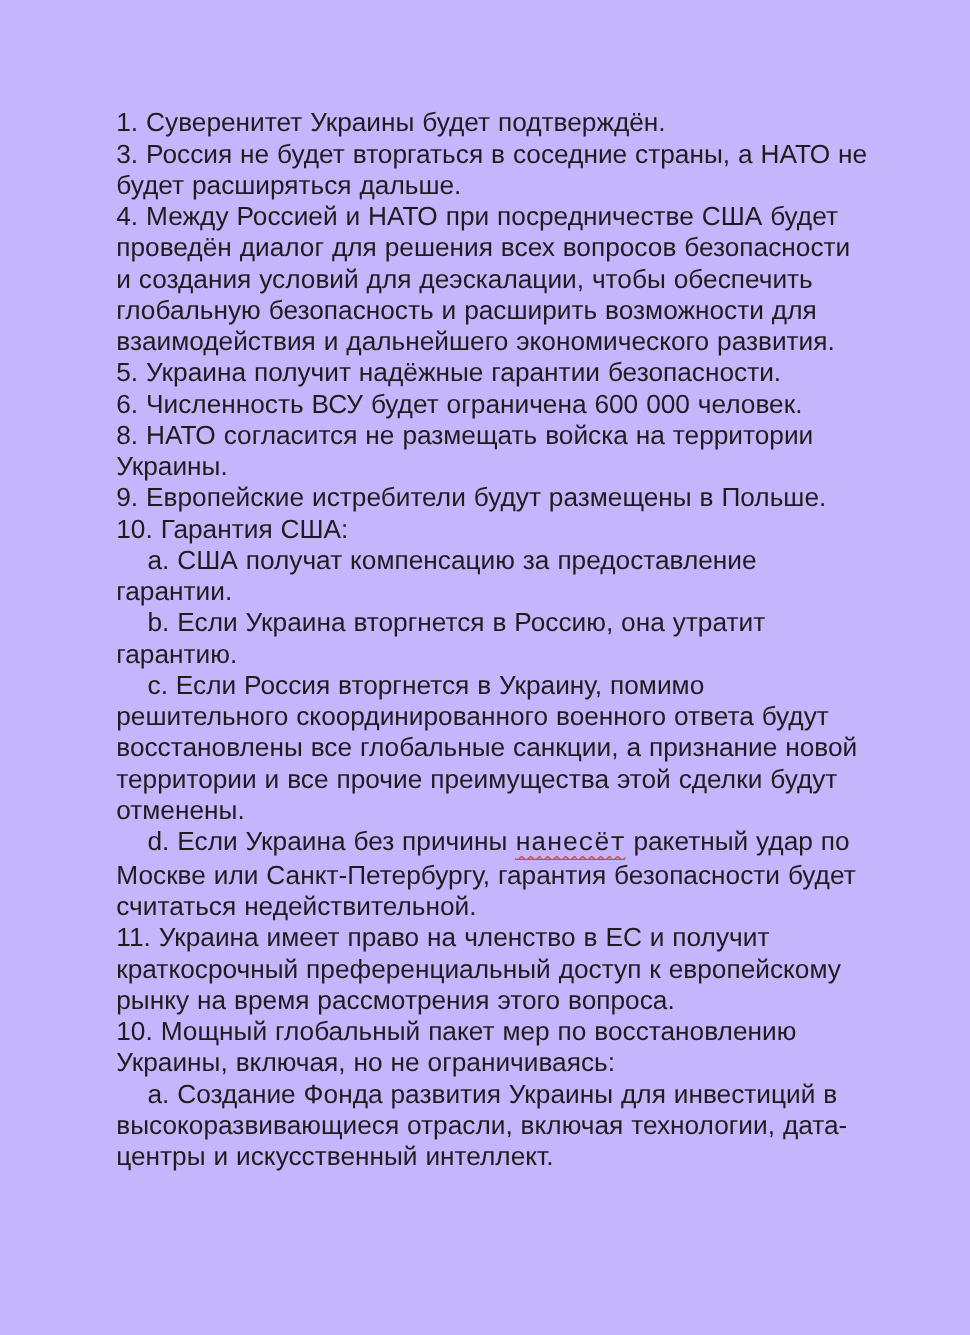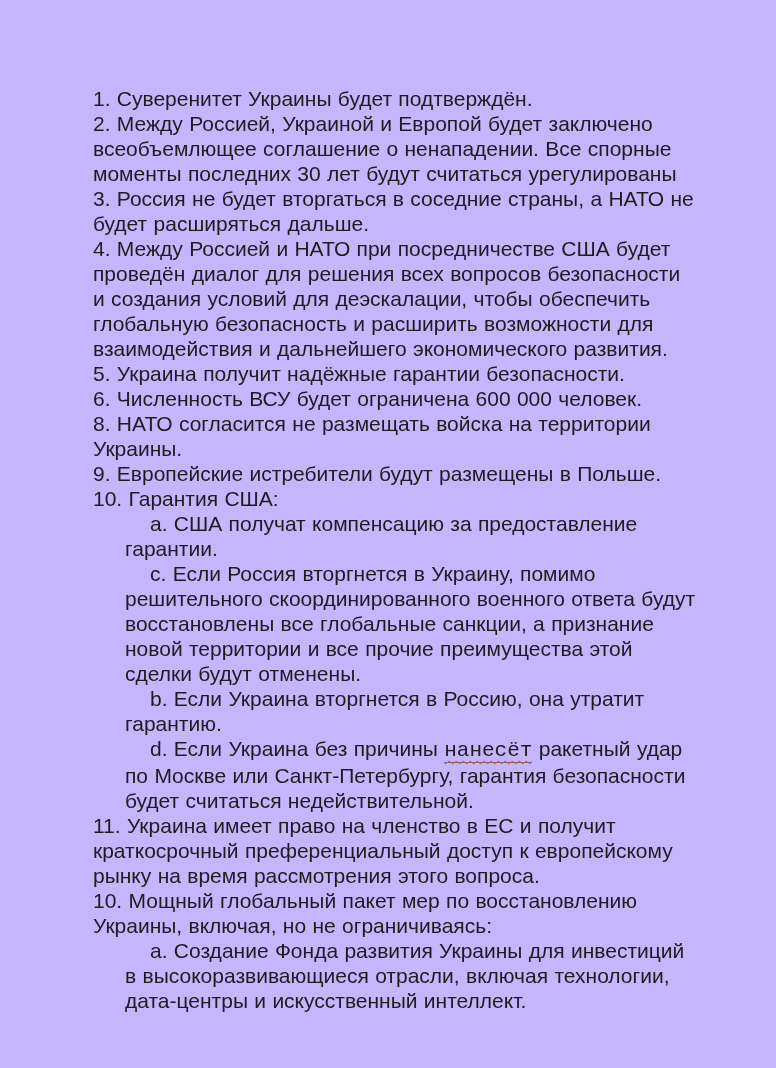--- a/index.html
+++ b/index.html
@@ -24,21 +24,20 @@
     line-height: 25px;
     color: #1d1d1d;
     word-spacing: 0.5px;
   }
   .doc p {
     margin: 0;
     padding: 0;
   }
   .doc p.sub {
     text-indent: 25px;
-    margin-left: 32px;
   }
   .misspelled {
     border-bottom: 1.5px solid #6f6f6f;
     text-decoration: underline wavy #e2473c 1px;
     text-underline-offset: 4px;
     text-decoration-skip-ink: none;
     font-family: Liberation Mono, monospace;
   }
   .watermark {
     position: absolute;
@@ -55,31 +54,30 @@
     paint-order: stroke fill;
   }
 </style>
 </head>
 <body>
 
 <div class="page">
 
   <div class="doc">
     <p>1. Суверенитет Украины будет подтверждён.</p>
-    <p>2. Между Россией, Украиной и Европой будет заключено всеобъемлющее соглашение о ненападении. Все спорные моменты последних 30 лет будут считаться урегулированы</p>
     <p>3. Россия не будет вторгаться в соседние страны, а НАТО не будет расширяться дальше.</p>
     <p>4. Между Россией и НАТО при посредничестве США будет проведён диалог для решения всех вопросов безопасности и создания условий для деэскалации, чтобы обеспечить глобальную безопасность и расширить возможности для взаимодействия и дальнейшего экономического развития.</p>
     <p>5. Украина получит надёжные гарантии безопасности.</p>
     <p>6. Численность ВСУ будет ограничена 600 000 человек.</p>
     <p>8. НАТО согласится не размещать войска на территории Украины.</p>
     <p>9. Европейские истребители будут размещены в Польше.</p>
     <p>10. Гарантия США:</p>
     <p class="sub">a. США получат компенсацию за предоставление гарантии.</p>
+    <p class="sub">b. Если Украина вторгнется в Россию, она утратит гарантию.</p>
     <p class="sub">c. Если Россия вторгнется в Украину, помимо решительного скоординированного военного ответа будут восстановлены все глобальные санкции, а признание новой территории и все прочие преимущества этой сделки будут отменены.</p>
-    <p class="sub">b. Если Украина вторгнется в Россию, она утратит гарантию.</p>
     <p class="sub"><span>d. Если Украина без причины </span><span class="misspelled">нанесёт</span><span> ракетный удар по Москве или Санкт-Петербургу, гарантия безопасности будет считаться недействительной.</span></p>
     <p>11. Украина имеет право на членство в ЕС и получит краткосрочный преференциальный доступ к европейскому рынку на время рассмотрения этого вопроса.</p>
     <p>10. Мощный глобальный пакет мер по восстановлению Украины, включая, но не ограничиваясь:</p>
     <p class="sub">a. Создание Фонда развития Украины для инвестиций в высокоразвивающиеся отрасли, включая технологии, дата-центры и искусственный интеллект.</p>
   </div>
 
 
 </div>
 
 </body></html>

